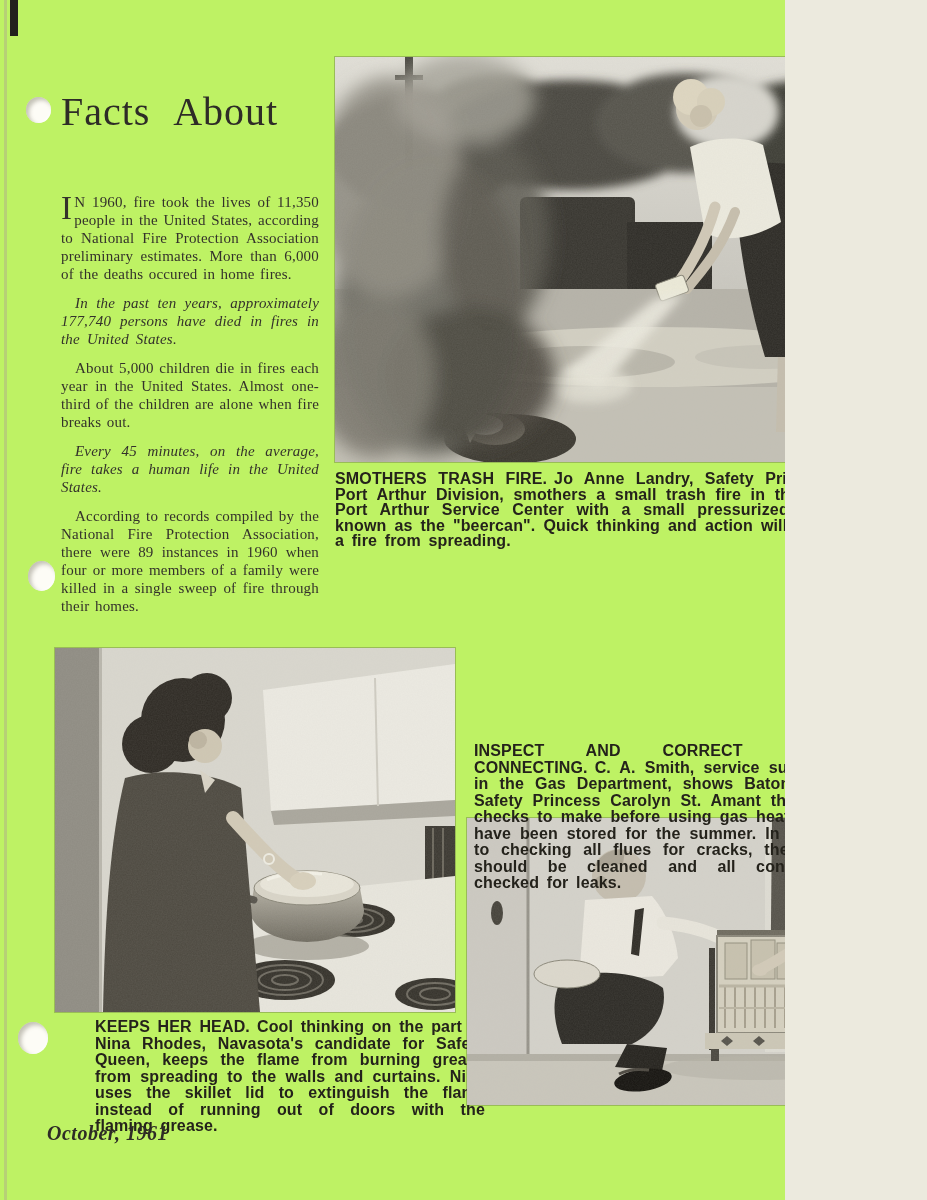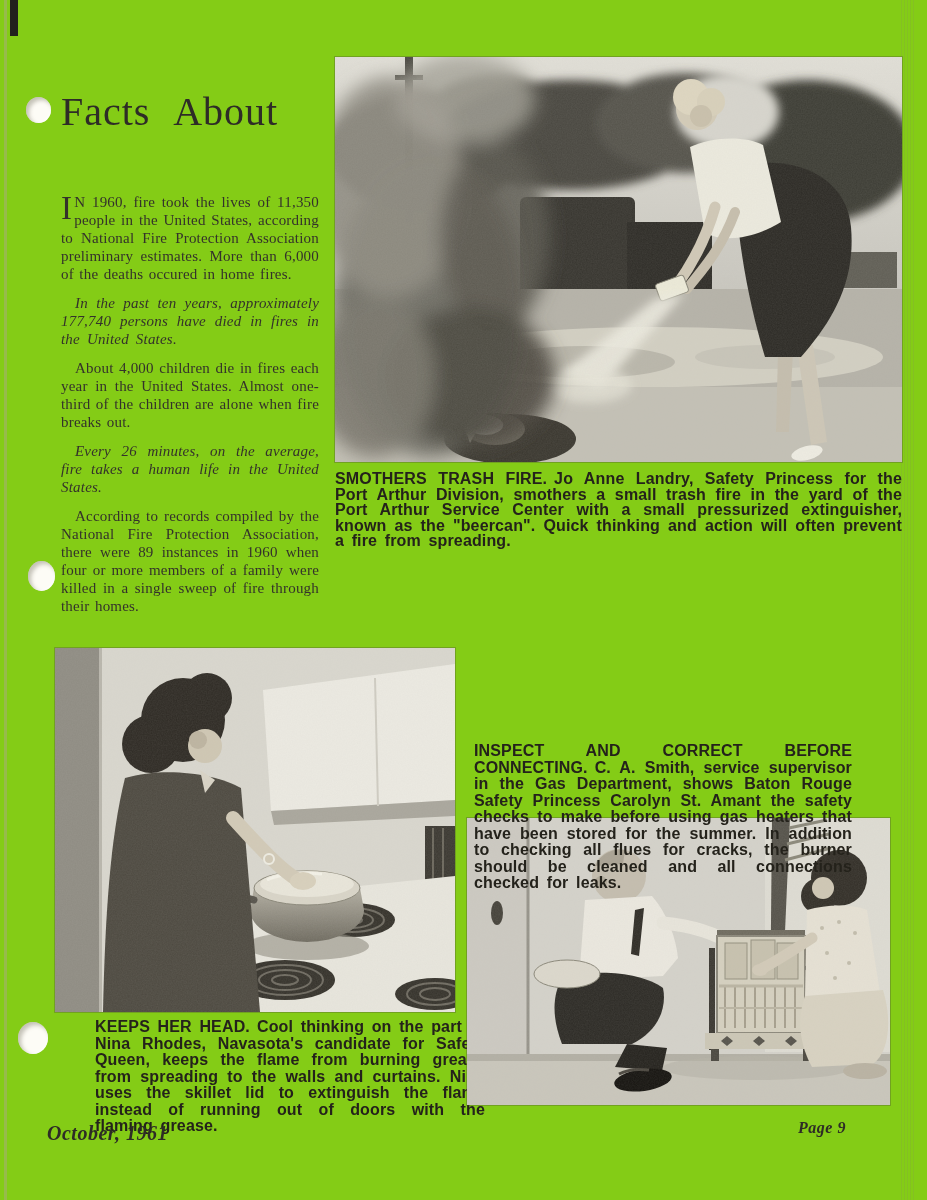--- a/index.html
+++ b/index.html
@@ -1,17 +1,17 @@
 <!DOCTYPE html>
 <html><head>
 <meta charset="utf-8">
 <style>
   html,body{margin:0;padding:0;}
   body{width:927px;height:1200px;background:#eceade;font-family:"Liberation Serif",serif;}
-  .page{position:relative;width:927px;height:1200px;background:#84cc16;overflow:hidden;}
+  .page{position:relative;width:785px;height:1200px;background:#bef264;overflow:hidden;}
 
   
   .edge-left{position:absolute;left:4px;top:0;width:3px;height:1200px;background:rgba(176,166,140,.45);}
   .edge-right{position:absolute;left:901px;top:0;width:14px;height:1200px;
     background:repeating-linear-gradient(90deg,rgba(130,125,108,.22) 0 1px,transparent 1px 3px);opacity:.7;}
   .scan-dash{position:absolute;left:10px;top:0;width:8px;height:36px;background:#22211d;}
   .hole{position:absolute;border-radius:50%;background:#fdfcf6;
     box-shadow:inset 3px 3px 4px rgba(110,104,88,.40), inset -1px -1px 2px rgba(255,255,255,.8);}
   .hole-1{left:26px;top:97px;width:25px;height:26px;}
   .hole-2{left:28px;top:561px;width:27px;height:30px;}
@@ -63,22 +63,22 @@
   <div class="hole hole-2"></div>
   <div class="hole hole-3"></div>
 
   <h1 class="title">
     <span class="tl">Facts About</span>
   </h1>
 
   <div class="body-col">
     <p class="para p-first"><span class="dropcap">I</span><span>N 1960, fire took the lives of 11,350 people in the United States, according to National Fire Protection Association preliminary estimates. More than 6,000 of the deaths occured in home fires.</span></p>
     <p class="para em">In the past ten years, approximately 177,740 persons have died in fires in the United States.</p>
-    <p class="para">About 4,000 children die in fires each year in the United States. Almost one-third of the children are alone when fire breaks out.</p>
-    <p class="para em">Every 26 minutes, on the average, fire takes a human life in the United States.</p>
+    <p class="para">About 5,000 children die in fires each year in the United States. Almost one-third of the children are alone when fire breaks out.</p>
+    <p class="para em">Every 45 minutes, on the average, fire takes a human life in the United States.</p>
     <p class="para">According to records compiled by the National Fire Protection Association, there were 89 instances in 1960 when four or more members of a family were killed in a single sweep of fire through their homes.</p>
   </div>
 
   <div class="photo photo-1">
     <svg viewBox="0 0 567 405" preserveAspectRatio="none">
       <defs>
         <linearGradient id="sky1" x1="0" y1="0" x2="0" y2="1">
           <stop offset="0" stop-color="#e1dfd7"></stop>
             <stop offset="1" stop-color="#c8c6be"></stop>
         </linearGradient>

